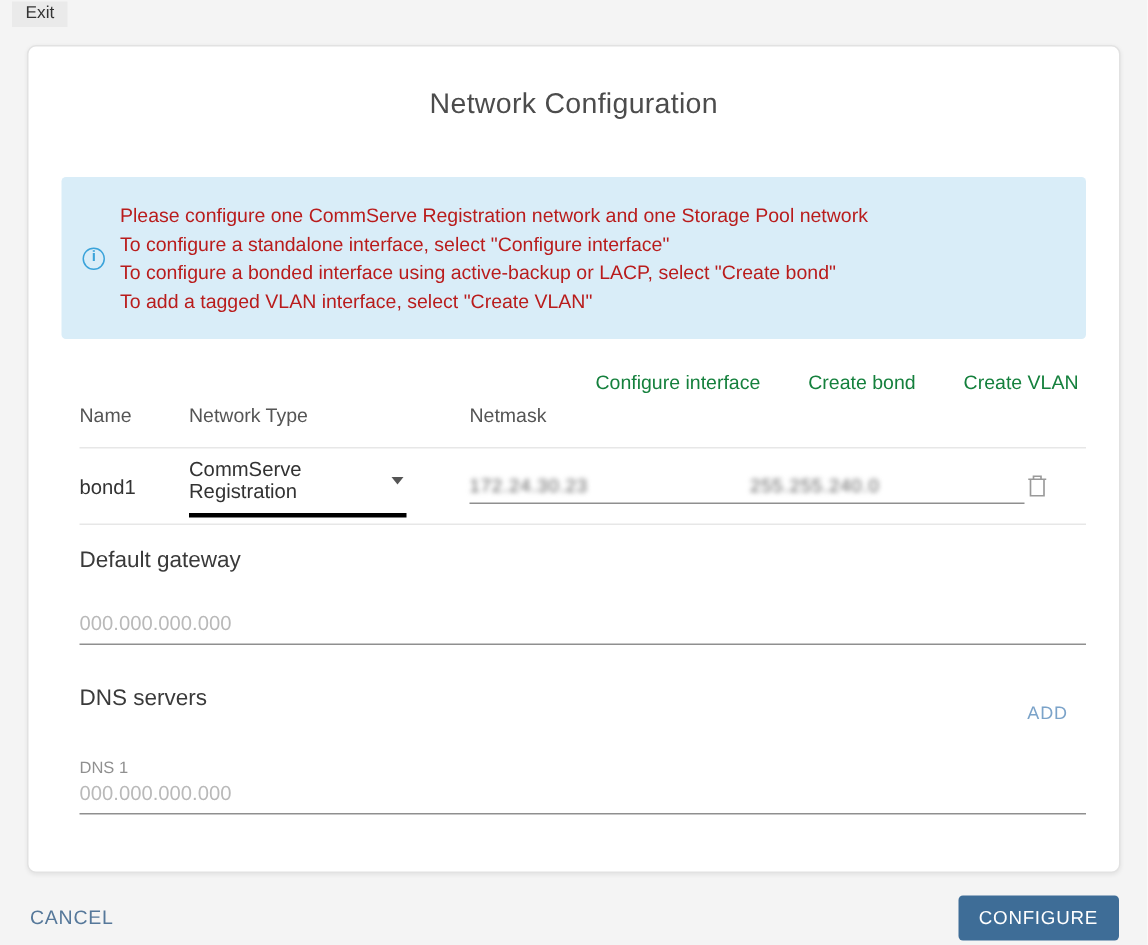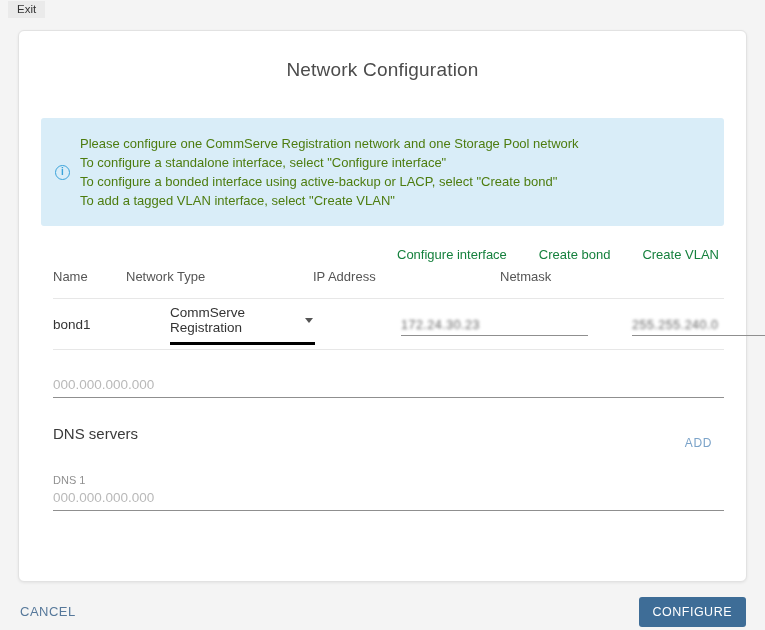--- a/index.html
+++ b/index.html
@@ -53,21 +53,21 @@
     width:15px; height:15px;
     border:1.5px solid #3aa3da;
     border-radius:50%;
     color:#3aa3da;
     font-size:10px;
     line-height:12px;
     text-align:center;
     font-weight:700;
     margin:0 10px 0 2px;
   }
-  .info-lines { font-size:13px; line-height:19px; color:#4d7c0f; }
+  .info-lines { font-size:13px; line-height:19px; color:#b91c1c; }
 
   
   .links-row {
     margin:21px 27px 0 22px;
     display:flex;
     justify-content:flex-end;
     gap:32px;
   }
   .link { color:#15803d; font-size:13px; cursor:pointer; }
 
@@ -76,21 +76,20 @@
   .thead, .trow {
     display:grid;
     grid-template-columns:73px 187px 187px 183px 1fr;
     align-items:center;
   }
   .thead { padding-bottom:14px; font-size:13px; color:#555; }
   .trow {
     border-top:1px solid #e7e7e7;
     border-bottom:1px solid #e7e7e7;
     height:52px;
-    gap:44px;
   }
   .cell-name { font-size:13.5px; color:#333; }
 
   .select-ctl {
     width:145px;
     border-bottom:3px solid #000000;
     display:flex; justify-content:center; align-items:center;
     padding:2px 2px 7px 0;
     cursor:pointer;
   }
@@ -180,21 +179,20 @@
   <div class="links-row">
     <span class="link">Configure interface</span>
     <span class="link">Create bond</span>
     <span class="link">Create VLAN</span>
   </div>
 
   <div class="iface-table">
     <div class="thead">
       <span>Name</span>
       <span>Network Type</span>
-      <span>IP Address</span>
       <span>Netmask</span>
       <span></span>
     </div>
 
     <div class="trow">
       <span class="cell-name">bond1</span>
 
       <div>
         <div class="select-ctl">
           <span class="sel-text">CommServe Registration</span>
@@ -218,20 +216,21 @@
         <span class="trash-btn">
           <svg width="13" height="16" viewBox="0 0 13 16">
             <path d="M0.5 3.5 H12.5 M4 3.5 V1.5 H9 V3.5 M2 3.5 H11 V14.5 H2 Z" fill="none" stroke="#9a9a9a" stroke-width="1.1"></path>
           </svg>
         </span>
       </div>
     </div>
   </div>
 
   <div class="section">
+    <div class="section-label gw-label">Default gateway</div>
     <div class="full-input">
       <input type="text" placeholder="000.000.000.000" style="">
     </div>
   </div>
 
   <div class="section">
     <div class="dns-head">
       <span class="section-label">DNS servers</span>
       <span class="add-link">ADD</span>
     </div>

